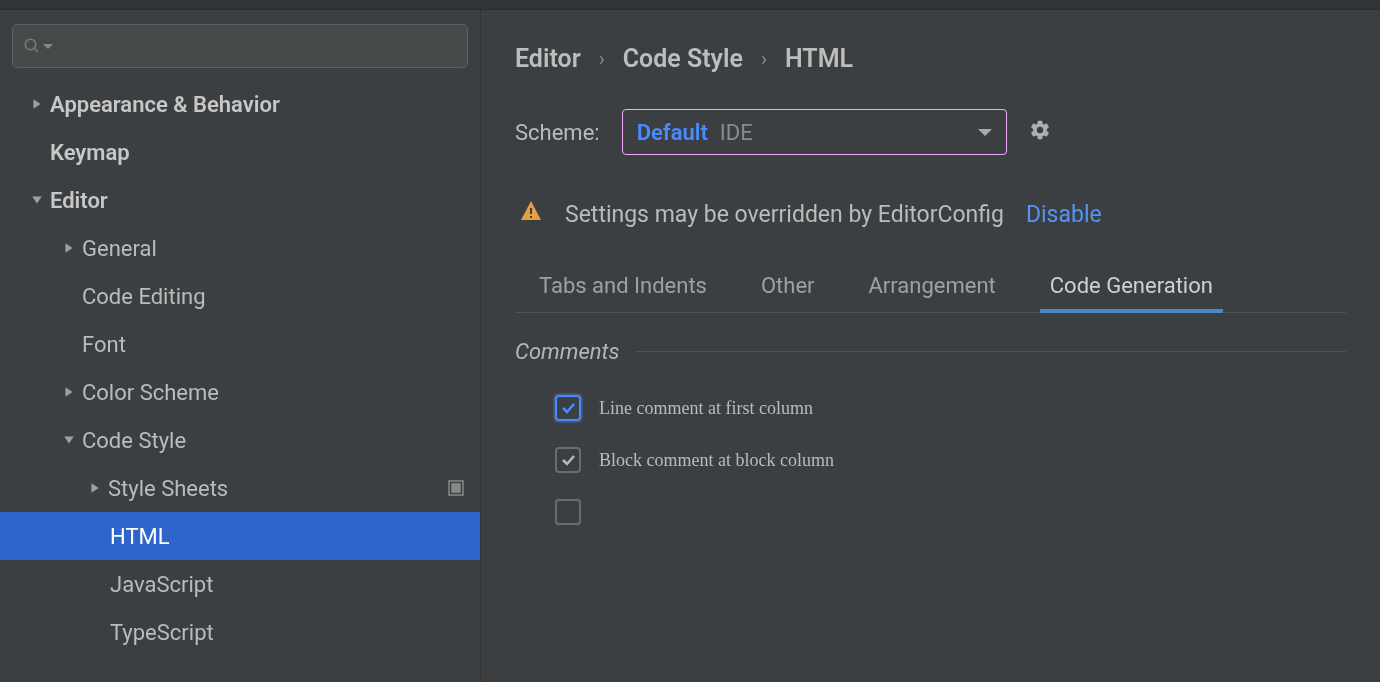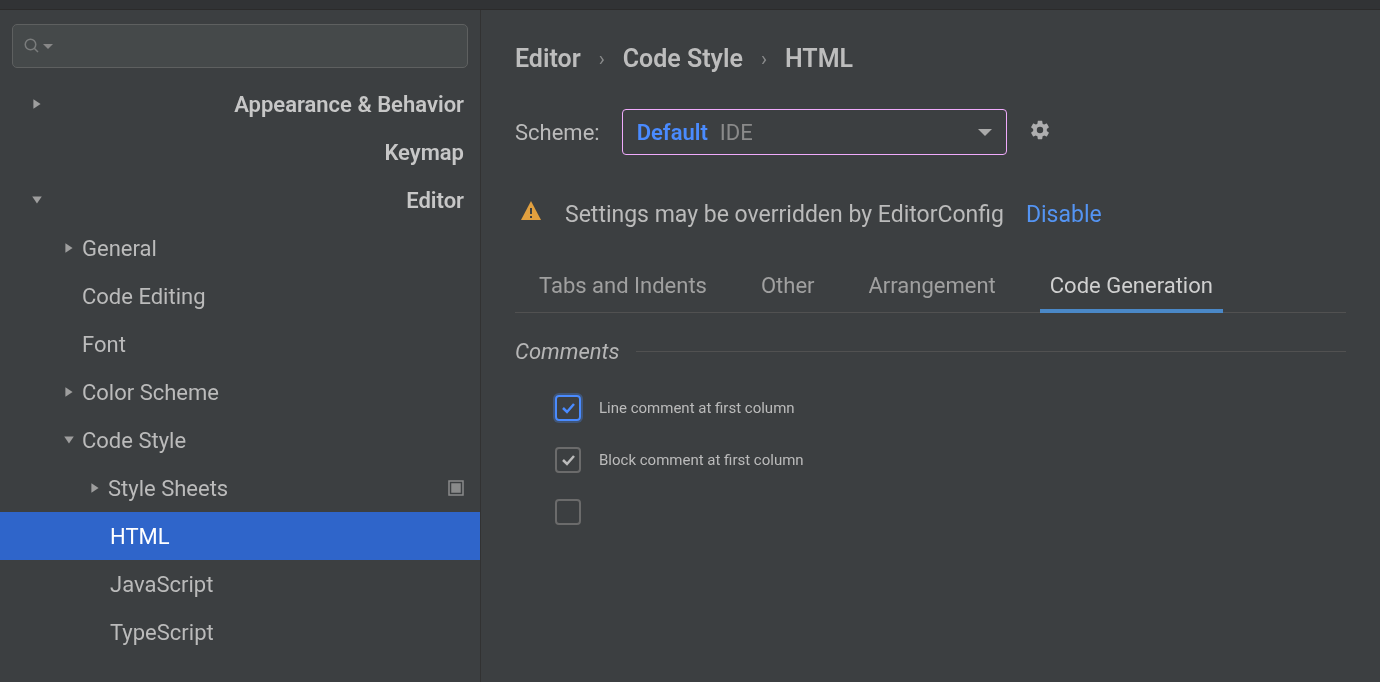--- a/index.html
+++ b/index.html
@@ -77,21 +77,21 @@
     .tree-item.selected { background: #2f65ca; color: #ffffff; }
     .chevron {
       width: 26px;
       display: flex;
       align-items: center;
       justify-content: center;
     }
     .chevron svg { width: 12px; height: 12px; }
     .chevron.spacer svg { visibility: hidden; }
     .spacer-col { flex: 1; }
-    .tree-l1 { padding-left: 24px; justify-content: space-between; }
+    .tree-l1 { padding-left: 24px; }
     .tree-l2 { padding-left: 56px; }
     .tree-l3 { padding-left: 82px; }
     .tree-l4 { padding-left: 110px; }
     .badge-icon svg { width: 16px; height: 16px; opacity: 0.7; }
     .content {
       flex: 1;
       display: flex;
       flex-direction: column;
       padding: 34px 34px 0 34px;
     }
@@ -174,22 +174,23 @@
       font-style: italic;
     }
     .section-label { font-size: 22px; color: #b6b6b6; }
     .section-line { flex: 1; height: 1px; background: #515151; }
     .checkbox-row {
       display: flex;
       align-items: center;
       gap: 18px;
       padding-left: 40px;
       height: 52px;
-      font-size: 15px;
+      font-size: 18px;
       color: #bbbbbb;
+      font-family: Liberation Serif, serif;
     }
     .cb {
       width: 26px; height: 26px;
       border-radius: 4px;
       display: flex;
       align-items: center;
       justify-content: center;
       cursor: pointer;
     }
     .cb.unchecked { border: 2px solid #6b6b6b; }
@@ -366,21 +367,21 @@
       </span>
       <span>Line comment at first column</span>
     </div>
 
     <div class="checkbox-row">
       <span class="cb checked">
         <svg viewBox="0 0 16 16" stroke="#bbbbbb" stroke-width="2.5" fill="none">
             <path d="M3 8 L7 12 L14 4"></path>
           </svg>
       </span>
-      <span>Block comment at first column</span>
+      <span>Block comment at block column</span>
     </div>
 
     <div class="checkbox-row">
       <span class="cb unchecked"></span>
     </div>
 
   </div>
 </div>
 
 </body></html>

